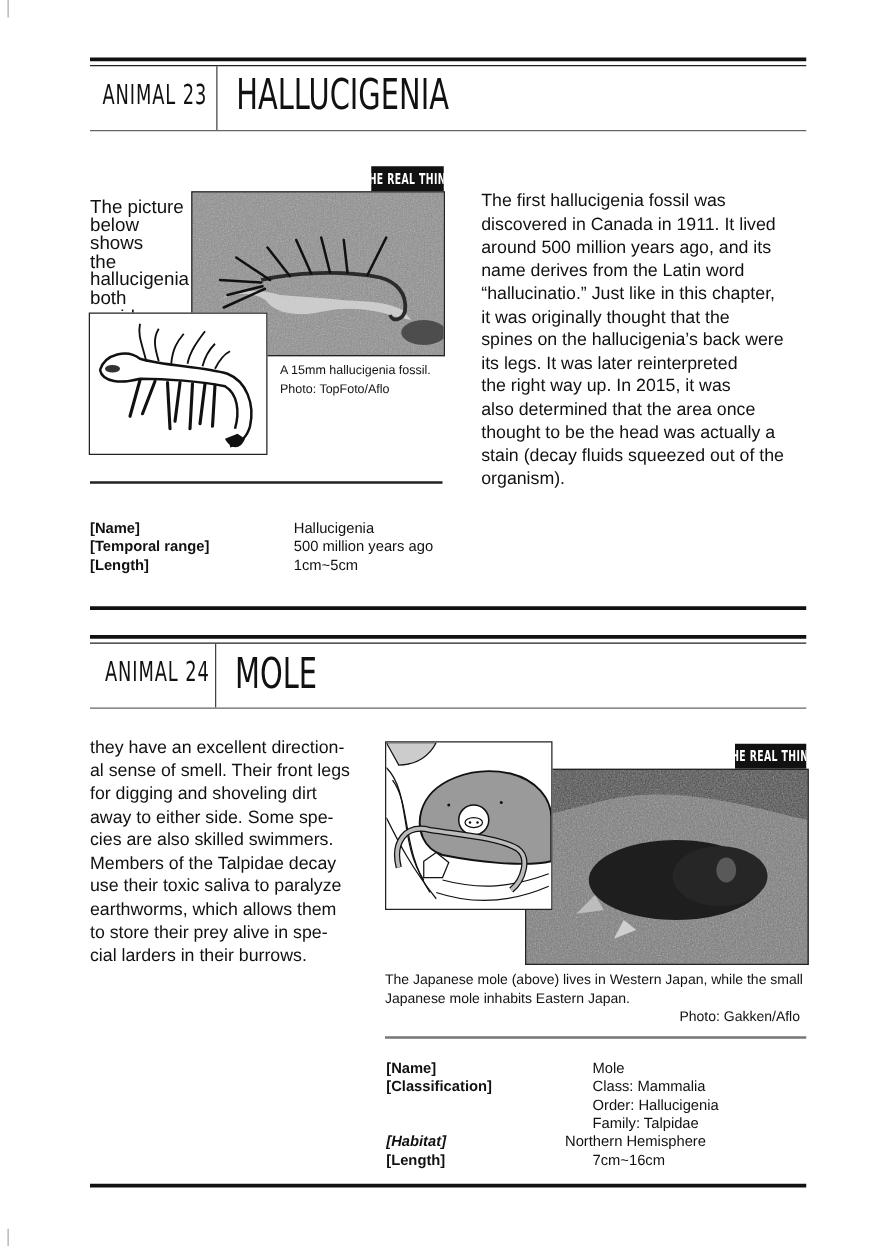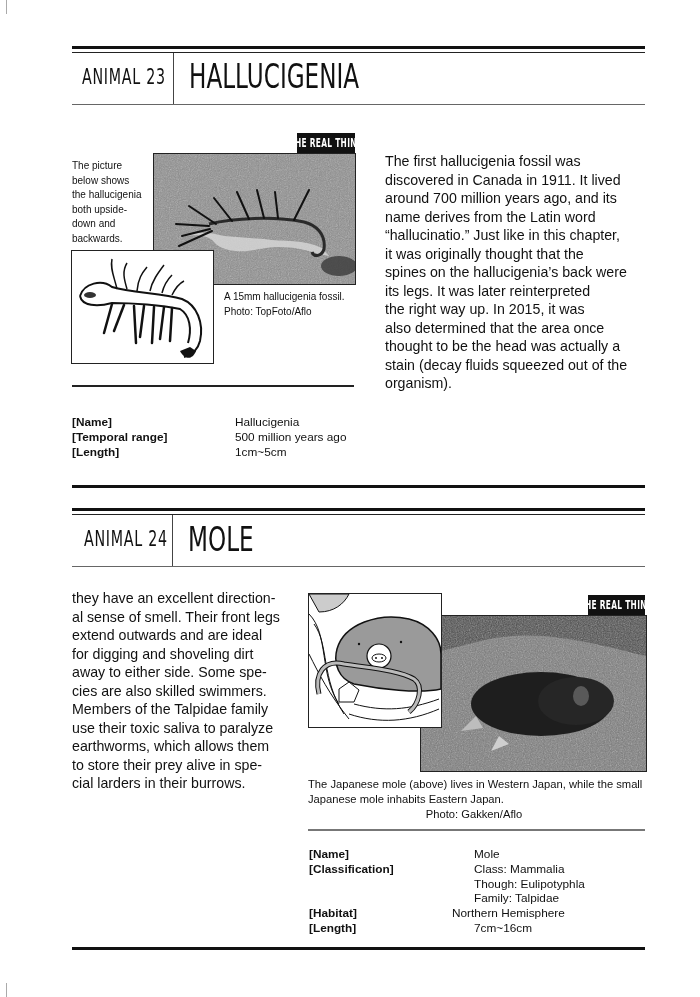--- a/index.html
+++ b/index.html
@@ -13,21 +13,21 @@
 
   .hdr-num { position: absolute; font-family: "DejaVu Sans", sans-serif;
              font-stretch: condensed; transform: scaleX(0.72); transform-origin: left center;
              font-size: 22px; letter-spacing: 1px; color: #111; white-space: nowrap; }
   .hdr-title { position: absolute; font-family: "DejaVu Sans", sans-serif;
                transform: scaleX(0.68); transform-origin: left center;
                font-size: 34px; color: #111; white-space: nowrap; }
   .hdr-divider { position: absolute; width: 1px; background: #444; }
 
   .body-text { position: absolute; font-size: 14.2px; line-height: 18.5px; color: #111; }
-  .small-text { position: absolute; font-size: 10px; line-height: 14.6px; color: #111; }
+  .small-text { position: absolute; font-size: 15px; line-height: 14.6px; color: #111; }
   .caption { position: absolute; font-size: 10px; line-height: 15px; color: #111; }
 
   .spec { position: absolute; font-size: 11.8px; line-height: 14.8px; }
   .spec-row { display: flex; gap: 43px; }
   .spec-key { font-weight: bold; }
   .spec-val { }
 
   .tag { position: absolute; background: #111; color: #fff; font-family: "DejaVu Sans", sans-serif;
          font-size: 12px; font-weight: bold; white-space: nowrap; overflow: hidden;
          display: flex; align-items: center; justify-content: center; }
@@ -123,21 +123,21 @@
   <div class="caption" style="left:224px; top:289px;">
     <div>A 15mm hallucigenia fossil.</div>
     <div>Photo: TopFoto/Aflo</div>
   </div>
 
   <div class="rule-thin" style="left:72px; top:385px; width:282px; height:2px;"></div>
 
   <div class="body-text" style="left:385px; top:152px; width:270px;">
     <div>The first hallucigenia fossil was</div>
     <div>discovered in Canada in 1911. It lived</div>
-    <div>around 700 million years ago, and its</div>
+    <div>around 500 million years ago, and its</div>
     <div>name derives from the Latin word</div>
     <div>“hallucinatio.” Just like in this chapter,</div>
     <div>it was originally thought that the</div>
     <div>spines on the hallucigenia’s back were</div>
     <div>its legs. It was later reinterpreted</div>
     <div>the right way up. In 2015, it was</div>
     <div>also determined that the area once</div>
     <div>thought to be the head was actually a</div>
     <div>stain (decay fluids squeezed out of the</div>
     <div>organism).</div>
@@ -165,25 +165,24 @@
   <div class="rule-thick" style="top:508px;"></div>
   <div class="rule-thin" style="top:514px;"></div>
   <div class="hdr-num" style="left:84px; top:526px;">ANIMAL 24</div>
   <div class="hdr-divider" style="left:172px; top:515px; height:51px;"></div>
   <div class="hdr-title" style="left:188px; top:519px;">MOLE</div>
   <div class="rule-grey" style="left:72px; top:566px; width:573px;"></div>
 
   <div class="body-text" style="left:72px; top:589px; width:225px;">
     <div>they have an excellent direction-</div>
     <div>al sense of smell. Their front legs</div>
-    <div>extend outwards and are ideal</div>
     <div>for digging and shoveling dirt</div>
     <div>away to either side. Some spe-</div>
     <div>cies are also skilled swimmers.</div>
-    <div>Members of the Talpidae family</div>
+    <div>Members of the Talpidae decay</div>
     <div>use their toxic saliva to paralyze</div>
     <div>earthworms, which allows them</div>
     <div>to store their prey alive in spe-</div>
     <div>cial larders in their burrows.</div>
   </div>
 
   <div class="tag" style="left:588px; top:595px; width:57px; height:20px;">
     <span>THE REAL THING</span>
   </div>
 
@@ -228,44 +227,44 @@
       <path d="M10 100 C 5 80, 15 65, 35 70 C 60 74, 90 76, 105 85 C 115 92, 110 110, 100 118" fill="none" stroke="#111" stroke-width="5"></path>
       <path d="M10 100 C 5 80, 15 65, 35 70 C 60 74, 90 76, 105 85 C 115 92, 110 110, 100 118" fill="none" stroke="#bbb" stroke-width="3"></path>
       <path d="M30 95 L 40 88 L 50 96 L 45 108 L 30 108 Z" fill="#fff" stroke="#111"></path>
       <path d="M0 0 L 40 0 C 35 10, 25 18, 10 18 Z" fill="#ccc" stroke="#111"></path>
     </svg>
   </div>
 
   <div class="caption" style="left:308px; top:777px; width:340px; font-size:11.2px;">
     <div>The Japanese mole (above) lives in Western Japan, while the small</div>
     <div>Japanese mole inhabits Eastern Japan.</div>
-    <div style="text-align:center; padding-right:8px;">Photo:  Gakken/Aflo</div>
+    <div style="text-align:right; padding-right:8px;">Photo:  Gakken/Aflo</div>
   </div>
 
   <div class="rule-grey" style="left:308px; top:829px; width:337px; height:2px; background:#777;"></div>
 
   <div class="spec" style="left:309px; top:847px;">
     <div class="spec-row">
         <span class="spec-key" style="width:122px;">[Name]</span>
         <span class="spec-val">Mole</span>
       </div>
     <div class="spec-row">
         <span class="spec-key" style="width:122px;">[Classification]</span>
         <span class="spec-val">Class: Mammalia</span>
       </div>
     <div class="spec-row">
         <span class="spec-key" style="width:122px;"></span>
-        <span class="spec-val">Though: Eulipotyphla</span>
+        <span class="spec-val">Order: Hallucigenia</span>
       </div>
     <div class="spec-row">
         <span class="spec-key" style="width:122px;"></span>
         <span class="spec-val">Family: Talpidae</span>
       </div>
     <div class="spec-row">
-        <span class="spec-key" style="width:100px;">[Habitat]</span>
+        <span class="spec-key" style="width:100px;font-style:italic;">[Habitat]</span>
         <span class="spec-val">Northern Hemisphere</span>
       </div>
     <div class="spec-row">
         <span class="spec-key" style="width:122px;">[Length]</span>
         <span class="spec-val">7cm~16cm</span>
       </div>
   </div>
 
   <div class="rule-thick" style="top:947px;"></div>
 </section>

